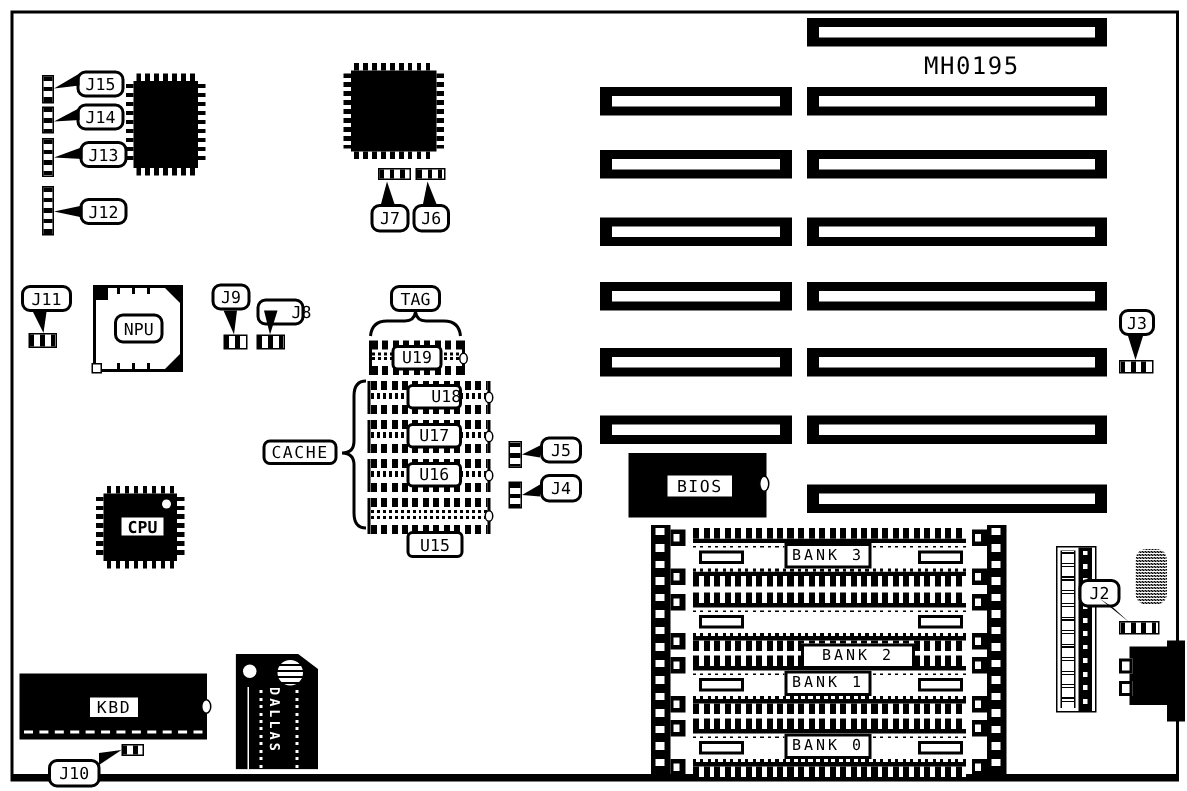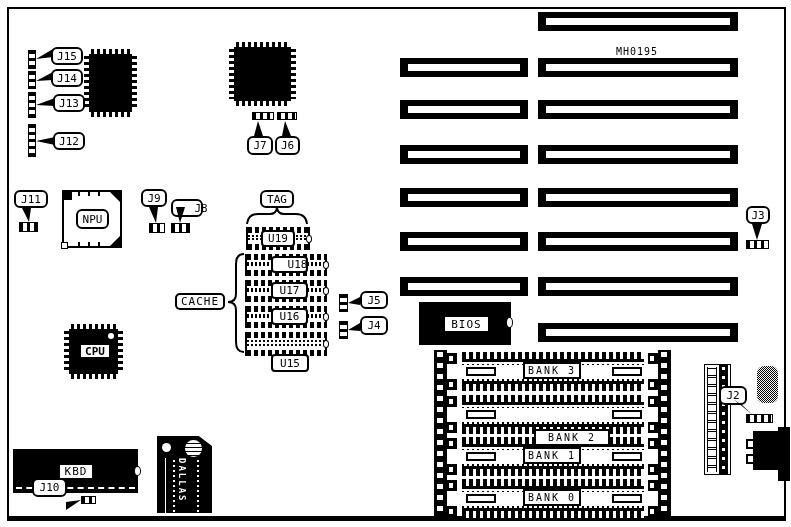--- a/index.html
+++ b/index.html
@@ -65,21 +65,21 @@
   .dallas{background:#000;clip-path:polygon(0 0,76% 0,100% 13%,100% 100%,0 100%);z-index:2;}
   .dots-v{position:absolute;width:2px;background:repeating-linear-gradient(180deg,#fff 0 2px,transparent 2px 5px);}
   .dallas-txt{position:absolute;writing-mode:vertical-rl;text-orientation:sideways;color:#fff;
        font-size:9px;font-weight:bold;letter-spacing:2px;}
   .logo{border-radius:50%;background:repeating-linear-gradient(180deg,#fff 0 3px,#000 3px 4px);z-index:3;}
   
   .blk{background:#000;z-index:2;}
   .wlbl{background:#fff;border:2px solid #000;border-radius:2px;display:flex;align-items:center;justify-content:center;
        font-size:11px;letter-spacing:1px;z-index:6;}
   .dither{background:conic-gradient(#000 0 25%,#fff 0 50%,#000 0 75%,#fff 0) 0 0/2px 2px;border-radius:7px;z-index:2;}
-  .ptxt{font-size:10px;letter-spacing:1px;z-index:2;margin-top:12px;}
+  .ptxt{font-size:16px;letter-spacing:1px;z-index:2;}
   svg.overlay{position:absolute;left:0;top:0;z-index:8;pointer-events:none;}
 </style>
 </head>
 <body>
 
 <div class="abs board"></div>
 
 <div class="abs ptxt" style="left:616px;top:34px;">MH0195</div>
 
 <div class="abs slot" style="left:400px;top:58px;width:128px;height:19px;"></div>
@@ -178,21 +178,21 @@
   <div class="pins-l"></div>
   <div class="pins-r"></div>
   <div class="abs" style="right:9px;top:9px;width:6px;height:6px;border-radius:50%;background:#fff;z-index:3;"></div>
 </div>
 <div class="abs cbox" style="left:79px;top:343px;width:32px;height:16px;border-radius:2px;font-weight:bold;">CPU</div>
 
 <div class="abs blk" style="left:13px;top:449px;width:125px;height:44px;"></div>
 <div class="abs" style="left:16px;top:487px;width:119px;height:0;border-top:2px dashed #fff;z-index:3;"></div>
 <div class="abs notch" style="left:134px;top:466px;width:7px;height:10px;"></div>
 <div class="abs wlbl" style="left:58px;top:463px;width:36px;height:17px;">KBD</div>
-<div class="abs lbl" style="left:32px;top:478px;width:35px;height:19px;">J10</div>
+<div class="abs lbl" style="left:32px;top:506px;width:35px;height:19px;">J10</div>
 <div class="abs jmp-h" style="left:81px;top:496px;width:15px;height:8px;"></div>
 
 <div class="abs dallas" style="left:157px;top:436px;width:55px;height:77px;">
   <div class="abs" style="left:5px;top:7px;width:9px;height:9px;border-radius:50%;background:#fff;"></div>
   <div class="abs logo" style="left:28px;top:4px;width:17px;height:17px;"></div>
   <div class="abs" style="left:8px;top:22px;width:1px;height:64px;background:#fff;"></div>
   <div class="dots-v" style="left:16px;top:24px;height:58px;"></div>
   <div class="dallas-txt" style="left:20px;top:22px;height:66px;">DALLAS</div>
   <div class="dots-v" style="left:40px;top:24px;height:58px;"></div>
 </div>

